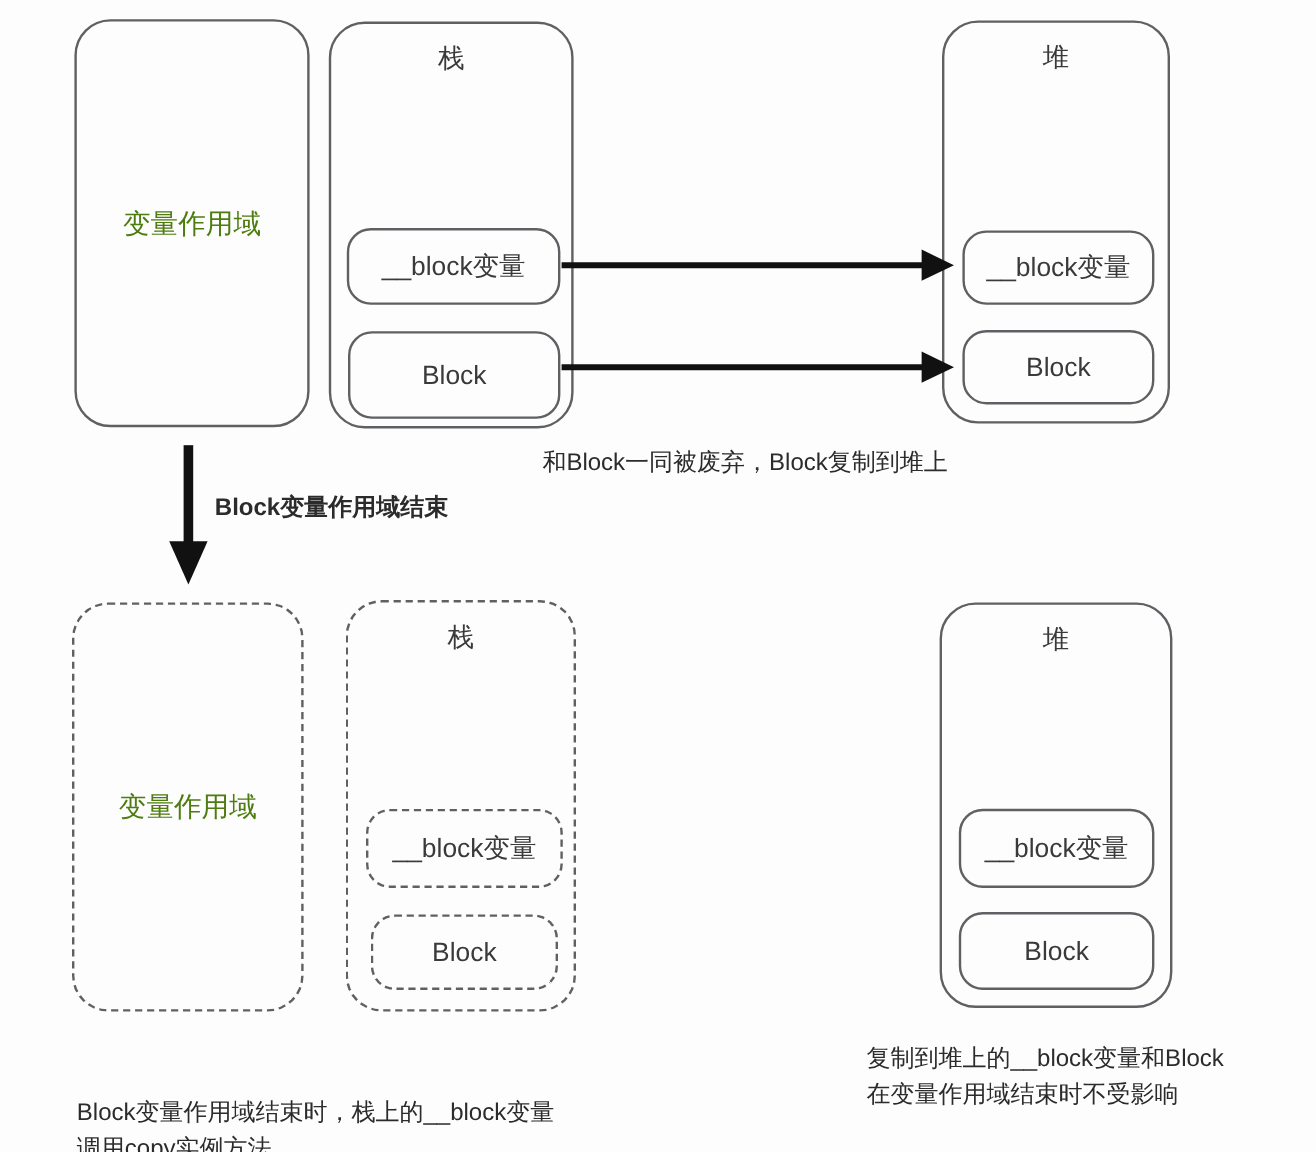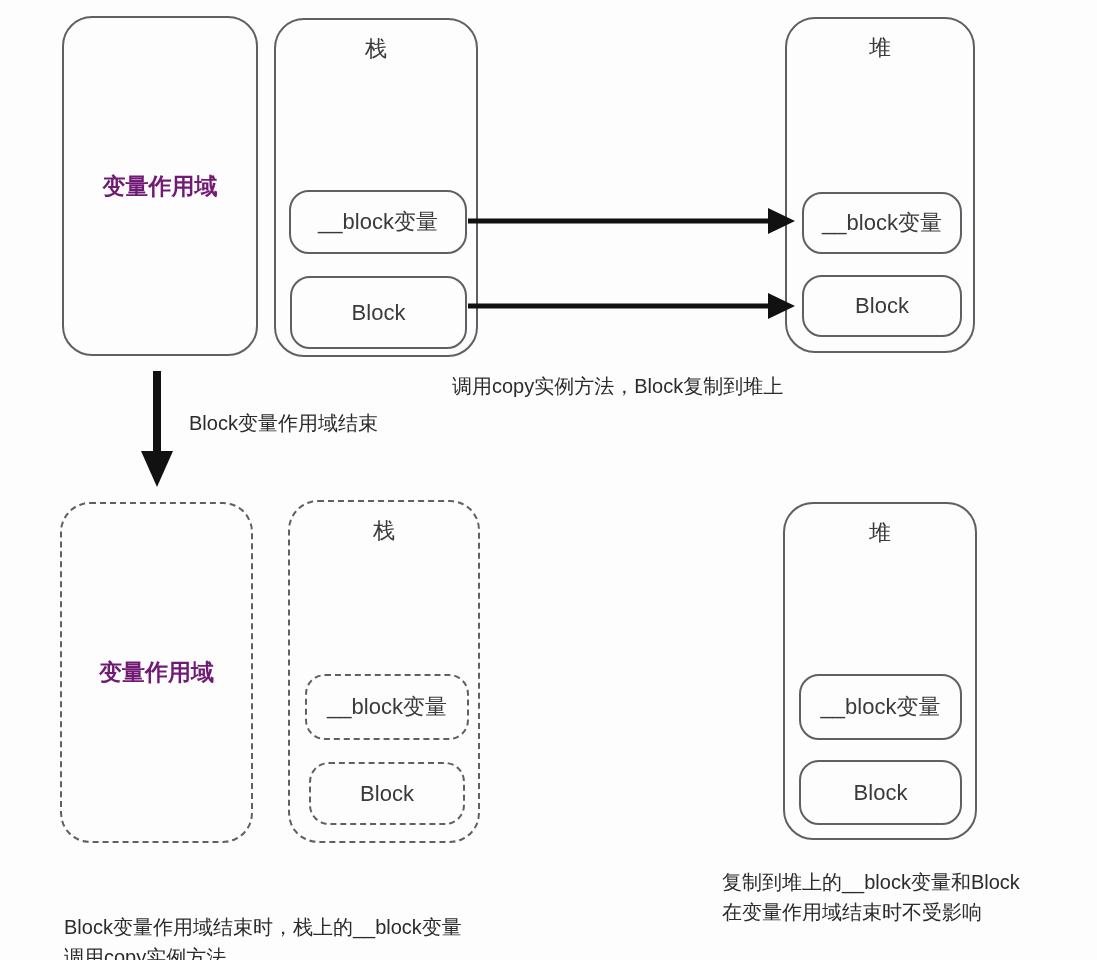--- a/index.html
+++ b/index.html
@@ -53,22 +53,21 @@
   .center-label {
     position: absolute;
     left: 0;
     top: 0;
     width: 100%;
     height: 100%;
     display: flex;
     align-items: center;
     justify-content: center;
     font-size: 23px;
-    color: #701a75;
-    font-weight: bold;
+    color: #4d7c0f;
   }
   .caption {
     position: absolute;
     font-size: 20px;
     color: #2b2b2b;
     line-height: 30px;
     white-space: nowrap;
   }
   .arrows-svg {
     position: absolute;
@@ -101,23 +100,23 @@
   <div class="box" style="left:785px; top:17px; width:190px; height:336px;">
     <div class="box-title">堆</div>
     <div class="inner-box" style="left:15px; top:173px; width:160px; height:62px;">
       <span>__block变量</span>
     </div>
     <div class="inner-box" style="left:15px; top:256px; width:160px; height:62px;">
       <span>Block</span>
     </div>
   </div>
 
-  <div class="caption" style="left:452px; top:371px;">调用copy实例方法，Block复制到堆上</div>
+  <div class="caption" style="left:452px; top:371px;">和Block一同被废弃，Block复制到堆上</div>
 
-  <div class="caption" style="left:189px; top:408px;">Block变量作用域结束</div>
+  <div class="caption" style="left:179px; top:408px;font-weight:bold;">Block变量作用域结束</div>
 
   <div class="box dashed" style="left:60px; top:502px; width:193px; height:341px;">
     <div class="center-label">变量作用域</div>
   </div>
 
   <div class="box dashed" style="left:288px; top:500px; width:192px; height:343px;">
     <div class="box-title">栈</div>
     <div class="inner-box dashed" style="left:15px; top:172px; width:164px; height:66px;">
       <span>__block变量</span>
     </div>

